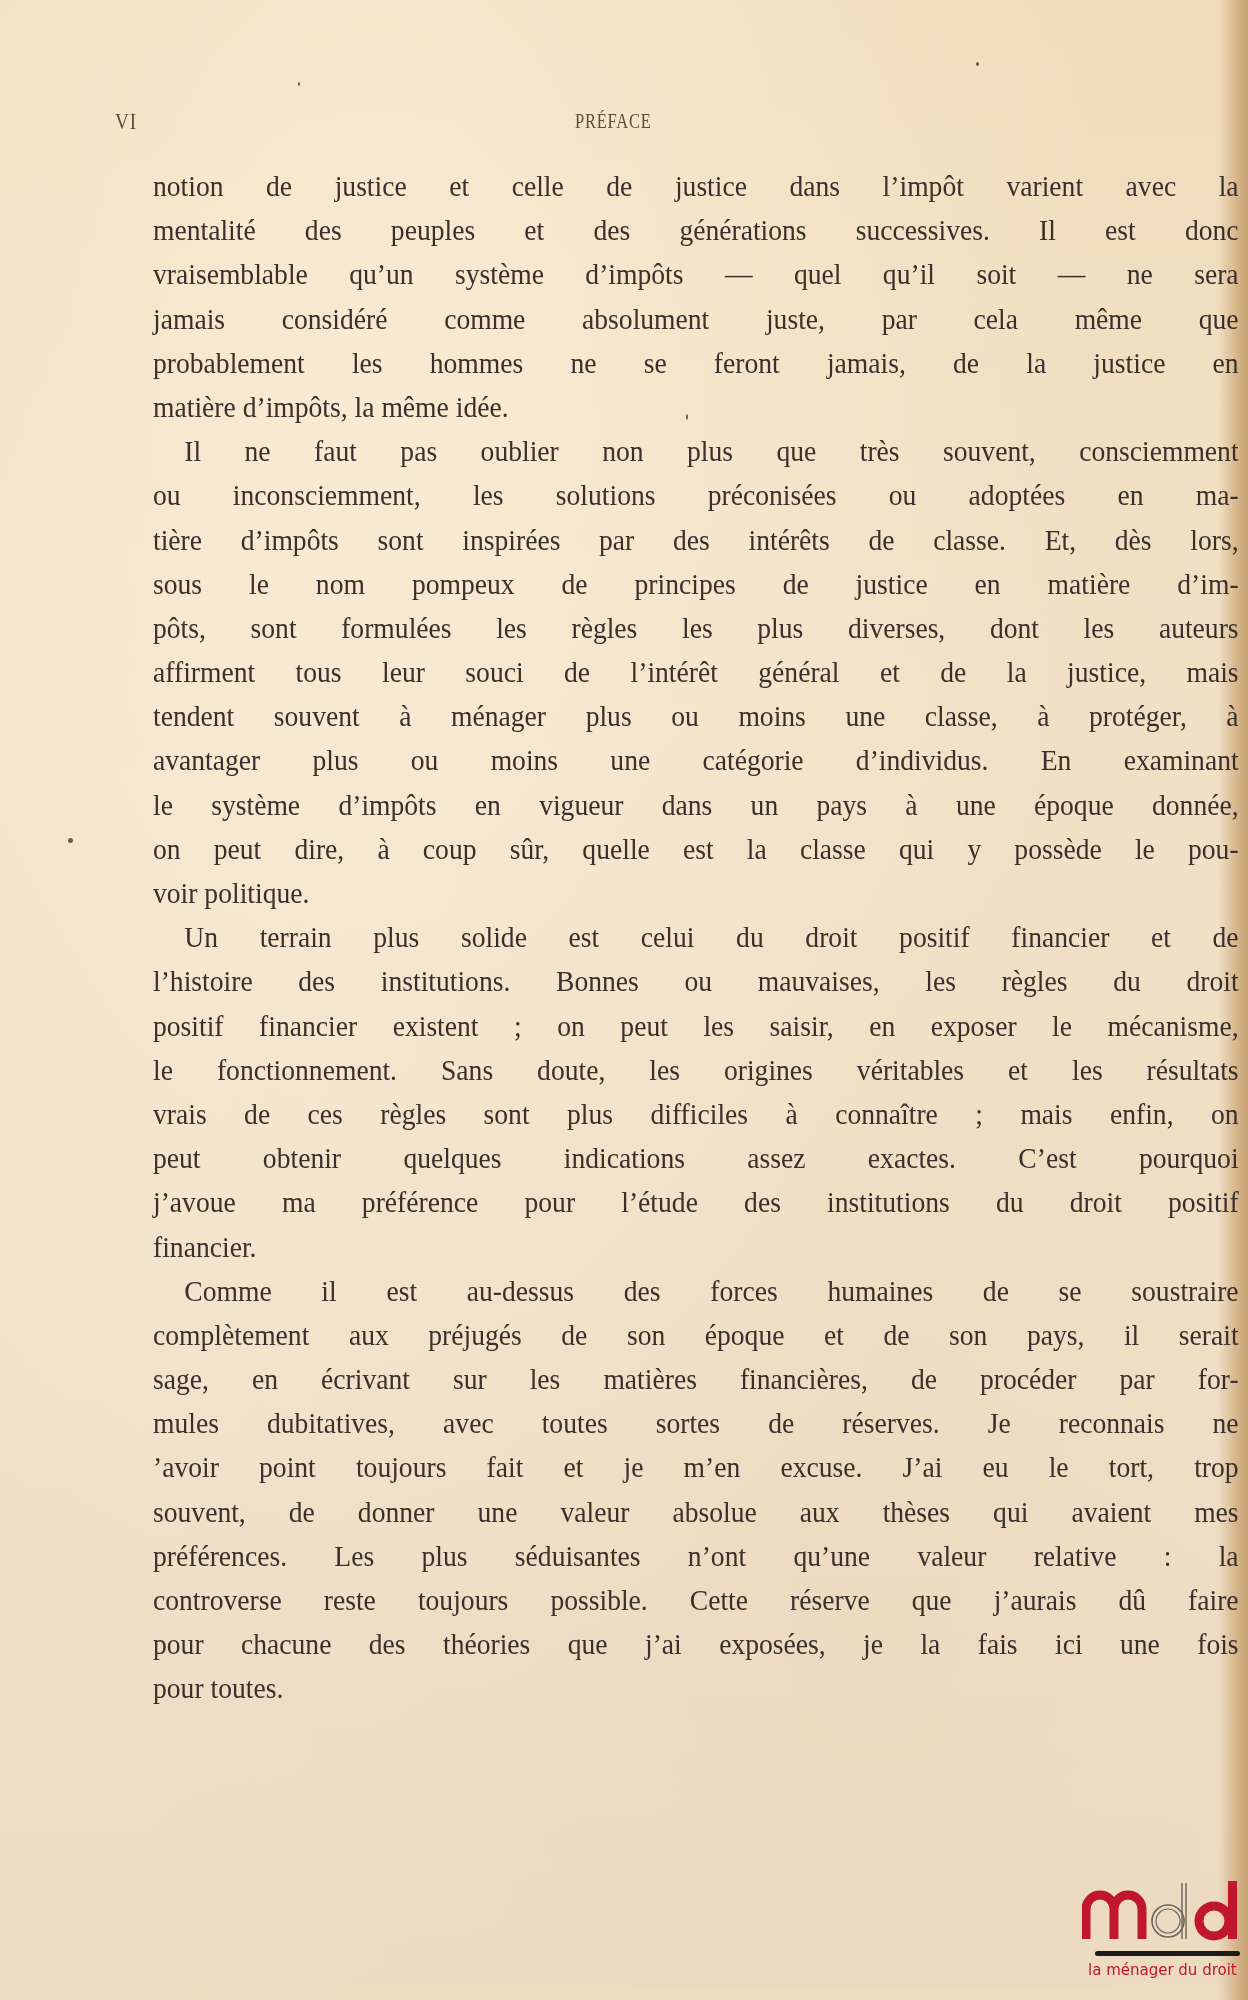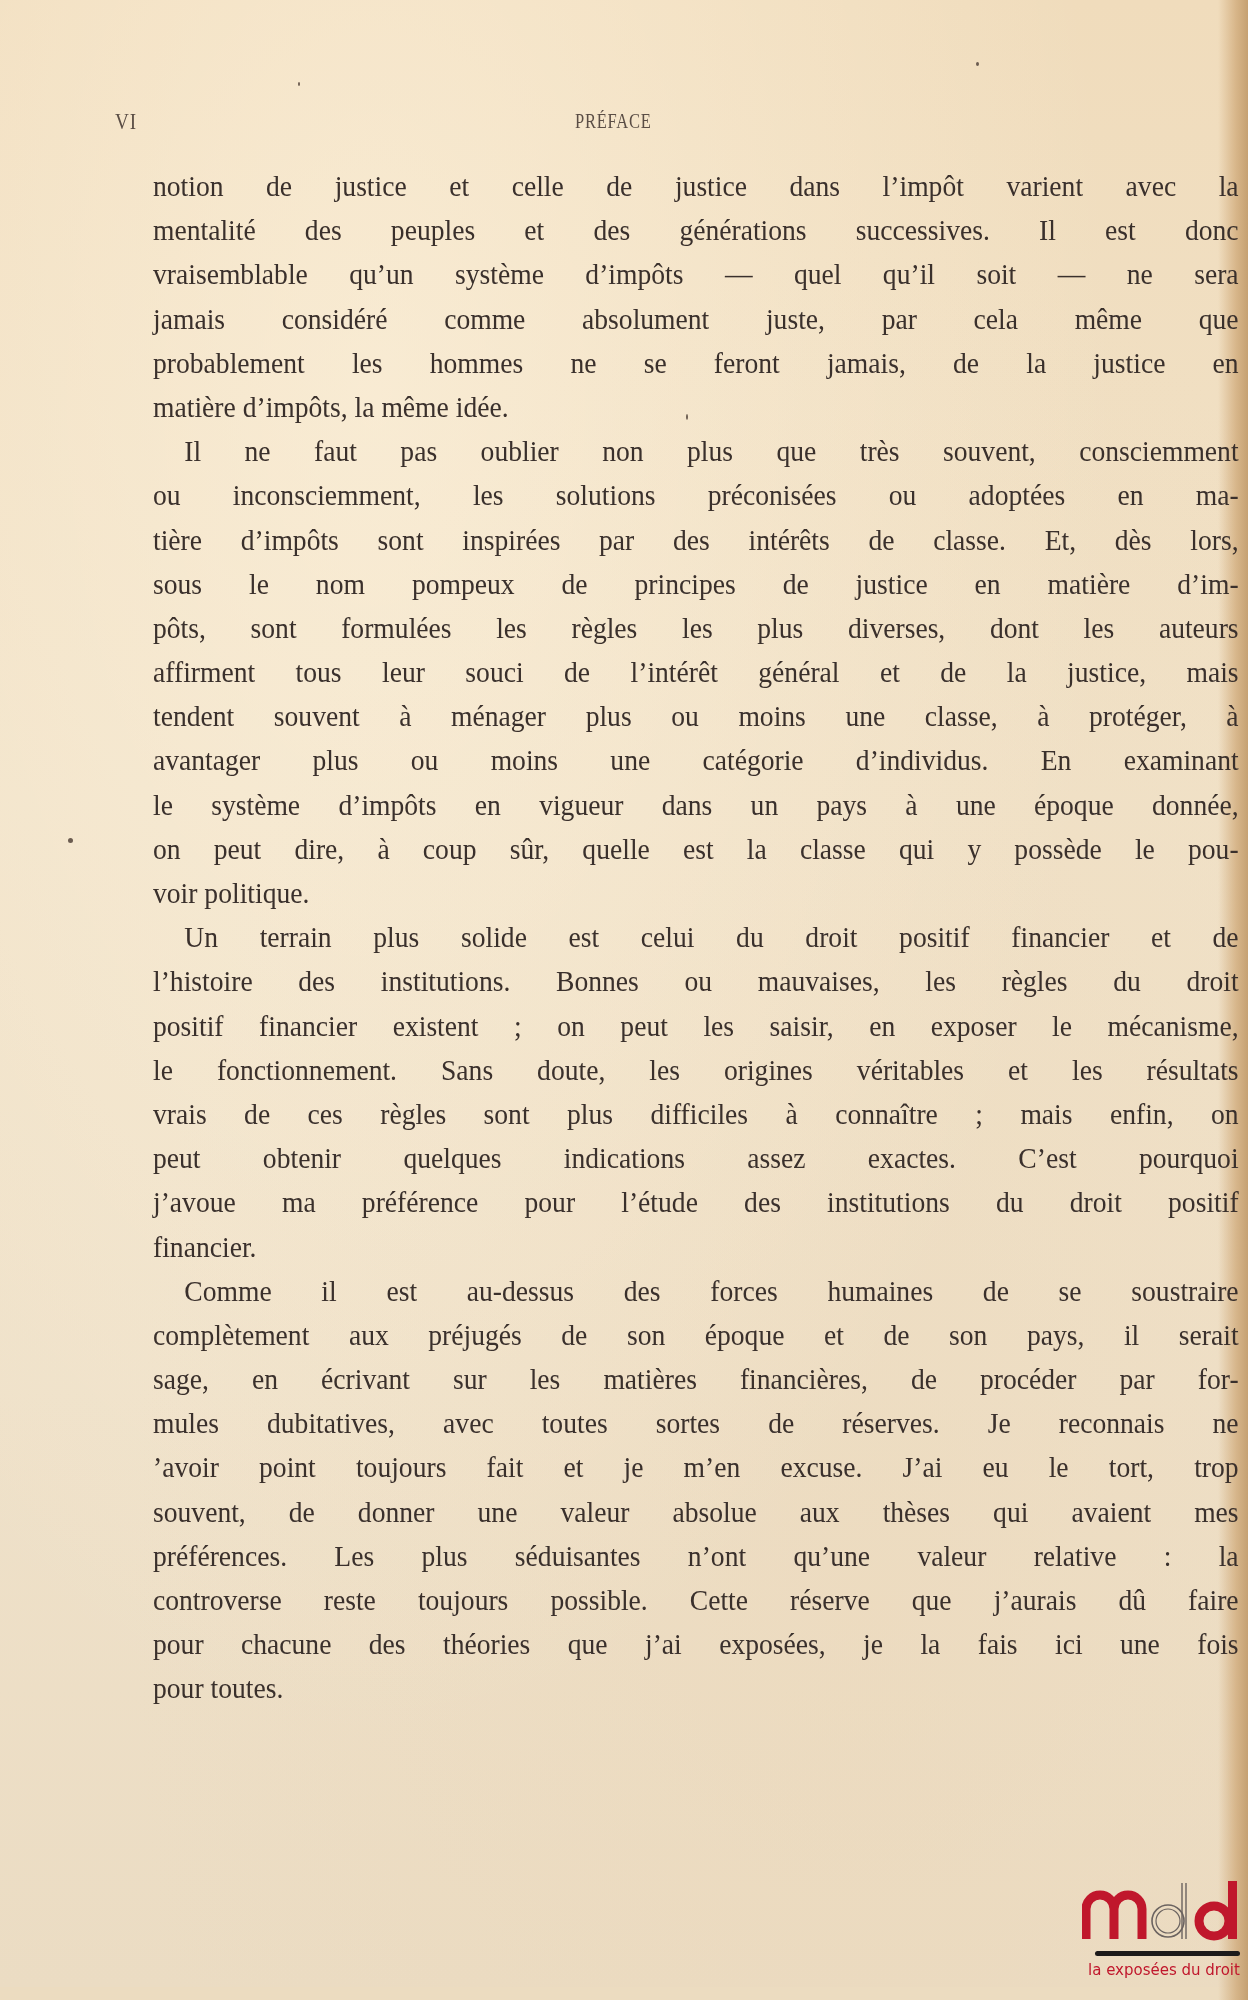--- a/index.html
+++ b/index.html
@@ -192,15 +192,15 @@
       <path d="M4 60 V30 a14 14 0 0 1 28 0 V60 M32 30 a14 14 0 0 1 28 0 V60" fill="none" stroke="#c0172c" stroke-width="9" stroke-linecap="butt"></path>
 
       <circle cx="86" cy="42" r="16" fill="none" stroke="#6b6360" stroke-width="1.6"></circle>
       <circle cx="86" cy="42" r="12" fill="none" stroke="#6b6360" stroke-width="1.2"></circle>
       <path d="M100 4 V60 M104 4 V60" fill="none" stroke="#6b6360" stroke-width="1.4"></path>
 
       <circle cx="132" cy="42" r="15" fill="none" stroke="#c0172c" stroke-width="9"></circle>
       <rect x="146" y="2" width="9" height="58" fill="#c0172c"></rect>
     </svg>
     <div class="logo-bar"></div>
-    <div class="logo-tagline">la exposées du droit</div>
+    <div class="logo-tagline">la ménager du droit</div>
   </div>
 </div>
 
 </body></html>

